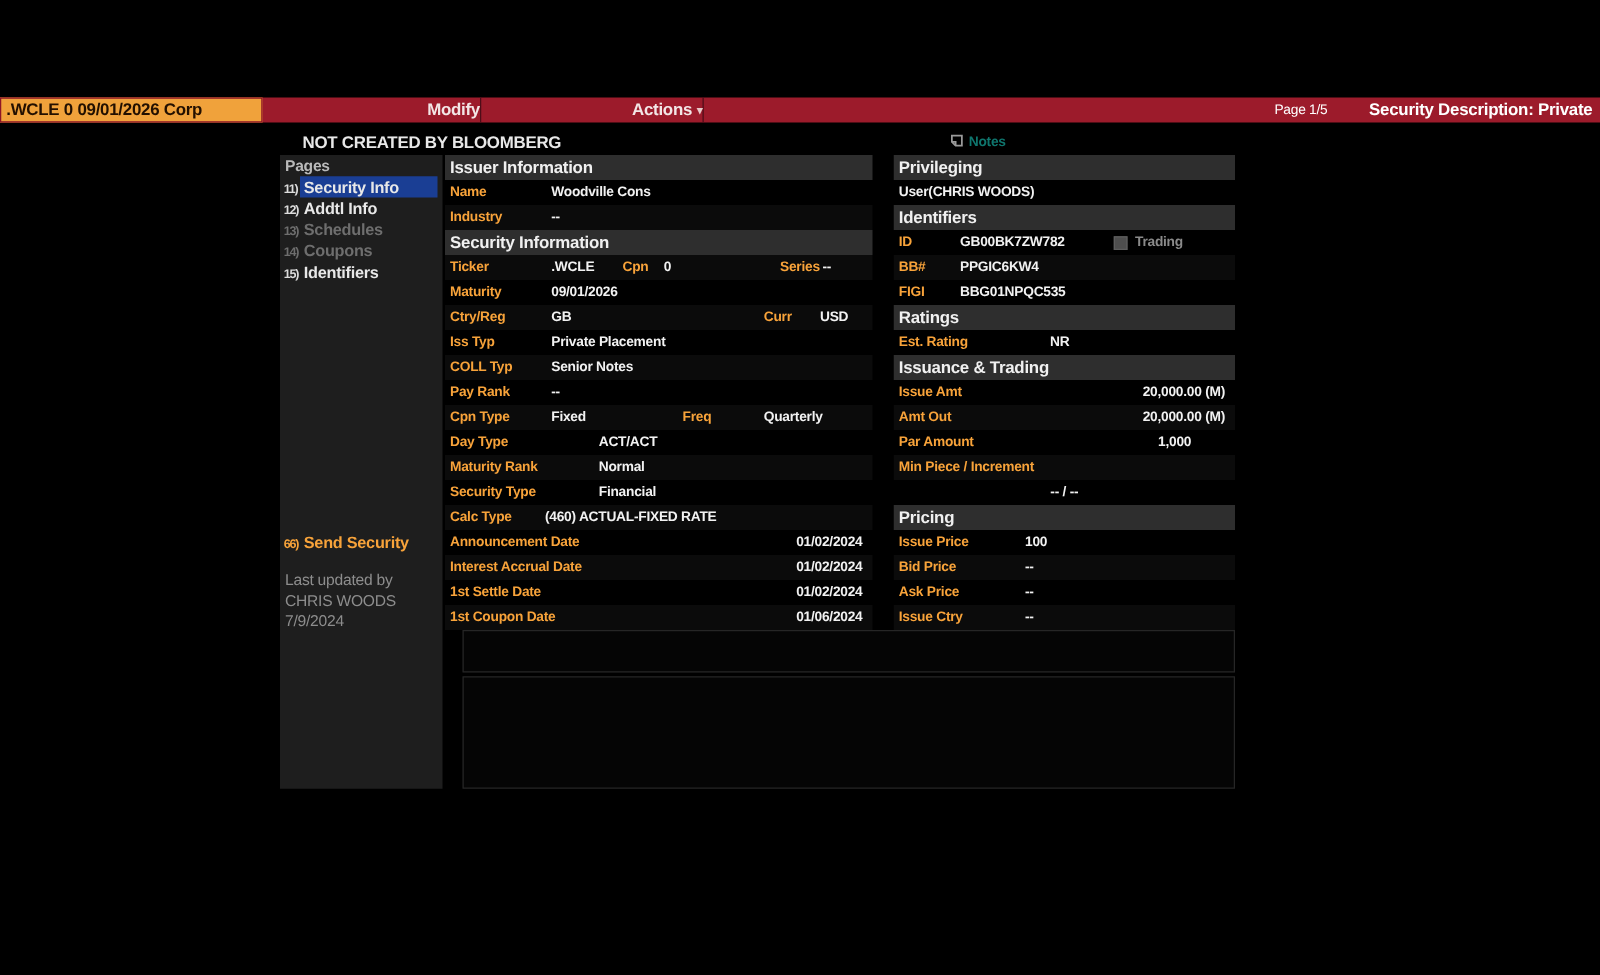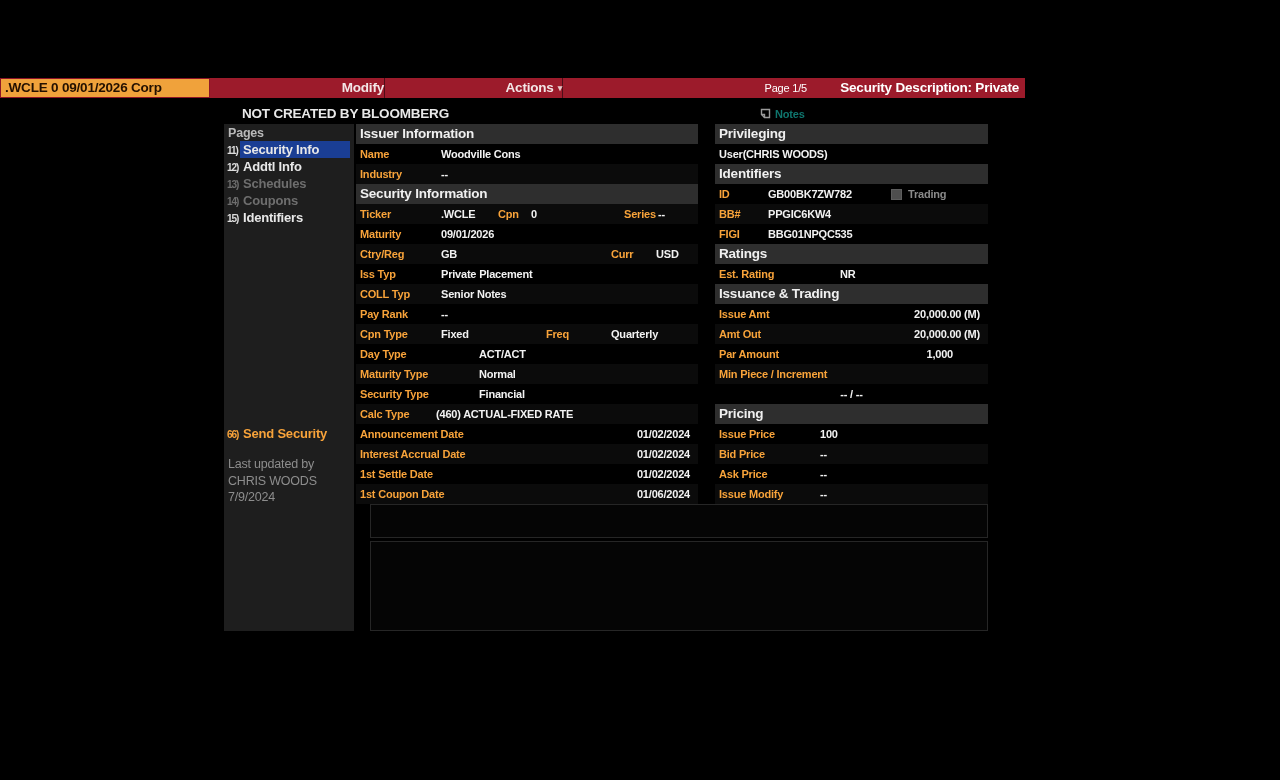--- a/index.html
+++ b/index.html
@@ -4,21 +4,21 @@
 <style>
   * { margin:0; padding:0; box-sizing:border-box; }
   html,body { background:#000; }
   .screen {
     position:relative; width:1280px; height:780px; background:#000;
     font-family:"Liberation Sans", sans-serif; font-weight:700;
     letter-spacing:-0.2px; overflow:hidden;
   }
 
   
-  .topbar { position:absolute; left:0; top:78px; width:1025px; height:20px; background:#9c1b2b; }
+  .topbar { position:absolute; left:0; top:78px; width:1280px; height:20px; background:#9c1b2b; }
   .ticker-box {
     position:absolute; left:0; top:0; width:210px; height:20px;
     background:#f0a23b; border:1px solid #8e1526; color:#231000;
     font-size:13.5px; line-height:18px; padding-left:4px; white-space:nowrap;
   }
   .menu-seg {
     position:absolute; top:0; height:20px; color:#f3e6e6; font-size:13.5px;
     line-height:20px; text-align:right; cursor:default;
     border-right:1px solid #4e0d18;
   }
@@ -171,21 +171,21 @@
       <span class="lab o4">Cpn Type</span>
       <span class="val o85">Fixed</span>
       <span class="lab o190">Freq</span>
       <span class="val o255">Quarterly</span>
     </div>
     <div class="row">
       <span class="lab o4">Day Type</span>
       <span class="val o123">ACT/ACT</span>
     </div>
     <div class="row">
-      <span class="lab o4">Maturity Type</span>
+      <span class="lab o4">Maturity Rank</span>
       <span class="val o123">Normal</span>
     </div>
     <div class="row">
       <span class="lab o4">Security Type</span>
       <span class="val o123">Financial</span>
     </div>
     <div class="row">
       <span class="lab o4">Calc Type</span>
       <span class="val o80">(460) ACTUAL-FIXED RATE</span>
     </div>
@@ -258,21 +258,21 @@
     </div>
     <div class="row">
       <span class="lab o4">Bid Price</span>
       <span class="val o105">--</span>
     </div>
     <div class="row">
       <span class="lab o4">Ask Price</span>
       <span class="val o105">--</span>
     </div>
     <div class="row">
-      <span class="lab o4">Issue Modify</span>
+      <span class="lab o4">Issue Ctry</span>
       <span class="val o105">--</span>
     </div>
   </div>
 
   <div class="panel panel-1"></div>
   <div class="panel panel-2"></div>
 
 </div>
 
 </body></html>

